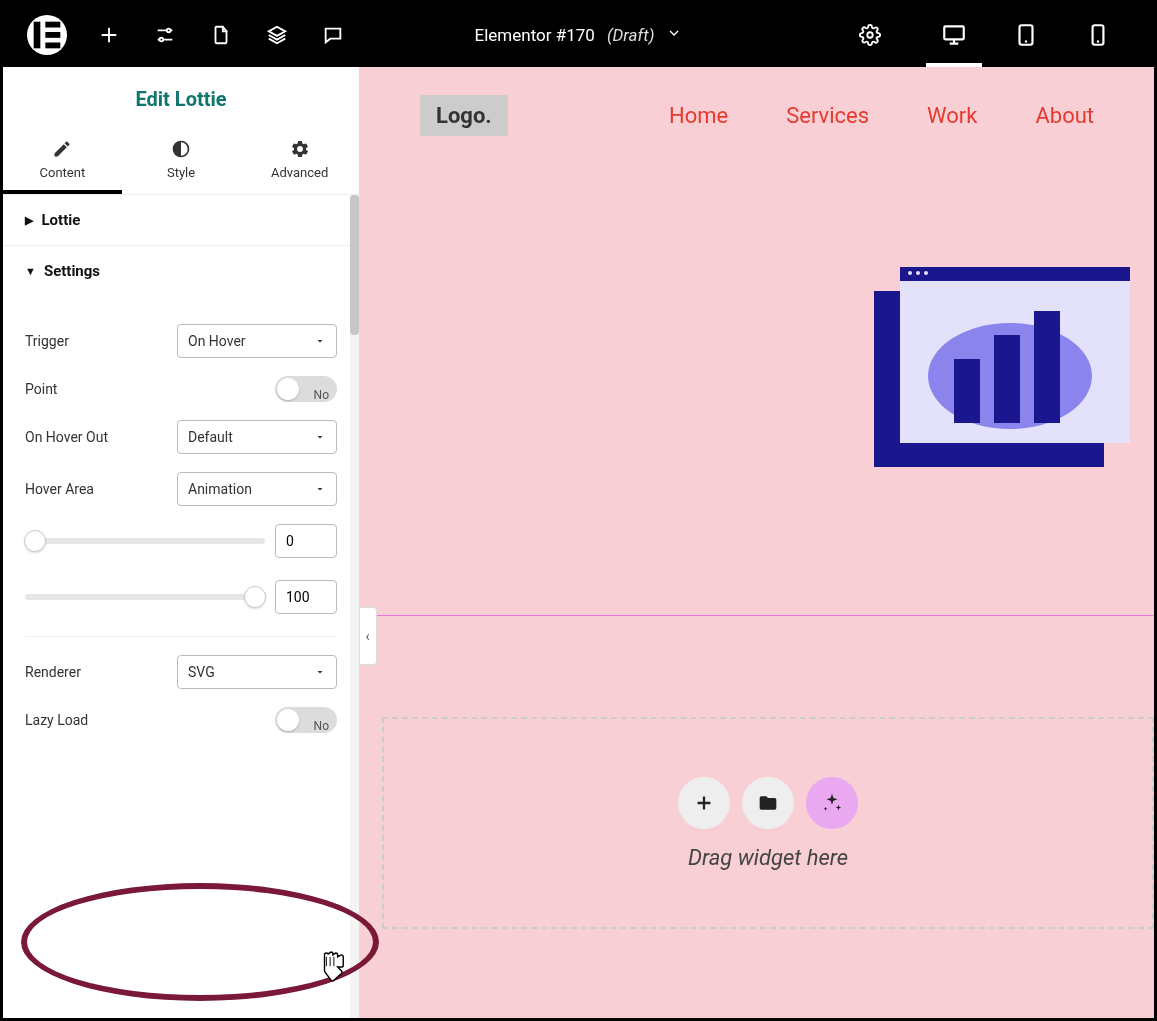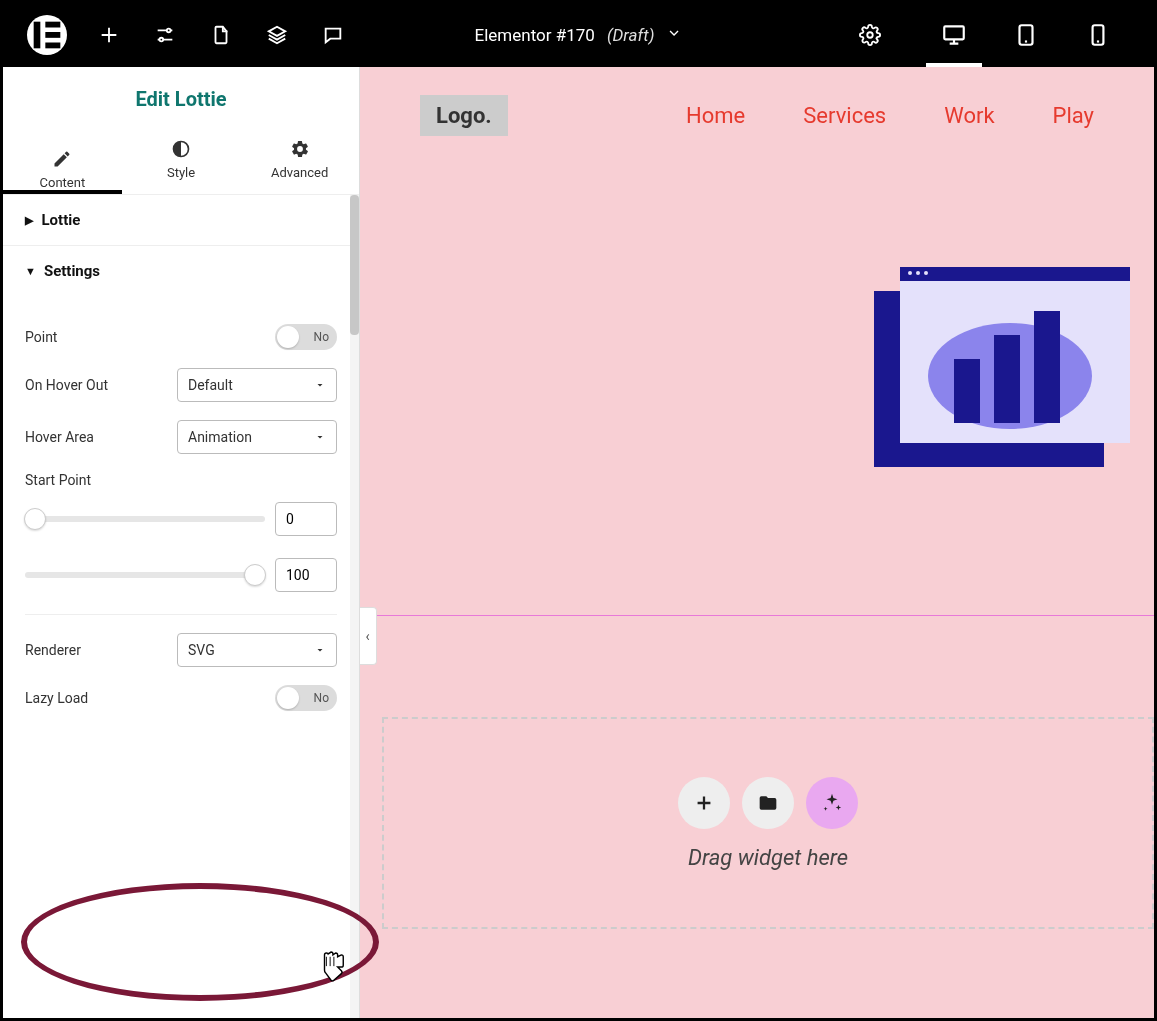--- a/index.html
+++ b/index.html
@@ -21,37 +21,37 @@
 .device-tab svg { width: 26px; height: 26px; color: #fff; }
 
 
 .main { flex: 1; display: flex; overflow: hidden; }
 
 
 .panel { width: 357px; background: #fff; border-right: 1px solid #ddd; display: flex; flex-direction: column; position: relative; }
 .panel-title { text-align: center; padding: 20px 4px 18px; font-size: 20px; font-weight: 700; color: #0f766e; }
 .panel-tabs { display: flex; height: 66px; border-bottom: 1px solid #eee; }
 .panel-tab { flex: 1; display: flex; flex-direction: column; align-items: center; justify-content: center; gap: 6px; cursor: pointer; font-size: 13px; color: #333; border-bottom: 4px solid transparent; }
-.panel-tab.active { border-bottom-color: #000; justify-content: flex-end; }
+.panel-tab.active { border-bottom-color: #000; }
 .panel-tab svg { width: 20px; height: 20px; }
 .panel-body { flex: 1; overflow-y: auto; padding: 0; position: relative; }
 .panel-scroll { position: absolute; right: 0; top: 0; width: 9px; height: 100%; background: #f4f4f4; }
 .panel-thumb { position: absolute; right: 0; top: 0; width: 9px; height: 140px; background: #c7c7c7; border-radius: 4px; }
 
 .section-header { padding: 16px 22px; font-weight: 700; font-size: 15px; color: #111; display: flex; align-items: center; gap: 8px; cursor: pointer; border-bottom: 1px solid #eee; }
 .section-header.open { border-bottom: none; }
 .caret { font-size: 11px; }
 
 .controls { padding: 10px 22px 22px; }
 .row { display: flex; align-items: center; justify-content: space-between; margin: 18px 0; }
 .row-label { font-size: 14px; color: #333; }
 .select { width: 160px; height: 34px; border: 1px solid #bbb; border-radius: 4px; background: #fff; display: flex; align-items: center; justify-content: space-between; padding: 0 10px; font-size: 14px; color: #333; cursor: pointer; }
 .select svg { width: 12px; height: 12px; color: #333; }
 
-.toggle { width: 62px; height: 26px; background: #dcdcdc; border-radius: 14px; position: relative; display: flex; align-items: center; justify-content: flex-end; padding: 0 8px; font-size: 12px; color: #555; cursor: pointer; }
+.toggle { width: 62px; height: 26px; background: #dcdcdc; border-radius: 14px; position: relative; display: flex; align-items: flex-end; justify-content: flex-end; padding: 0 8px; font-size: 12px; color: #555; cursor: pointer; }
 .toggle-knob { position: absolute; left: 2px; top: 2px; width: 22px; height: 22px; background: #fff; border-radius: 50%; box-shadow: 0 1px 2px rgba(0,0,0,.2); }
 
 .slider-group { margin: 14px 0 22px; }
 .slider-label { font-size: 14px; color: #333; margin-bottom: 14px; }
 .slider-row { display: flex; align-items: center; gap: 10px; }
 .slider { flex: 1; height: 6px; background: #e6e6e6; border-radius: 3px; position: relative; }
 .slider-thumb { position: absolute; top: 50%; width: 22px; height: 22px; background: #fff; border: 1px solid #ccc; border-radius: 50%; transform: translate(-50%, -50%); box-shadow: 0 1px 2px rgba(0,0,0,.15); }
 .num-input { width: 62px; height: 34px; border: 1px solid #bbb; border-radius: 4px; text-align: left; padding: 0 10px; font-size: 14px; display: flex; align-items: center; }
 .num-stack { width: 32px; height: 34px; border: 1px solid #bbb; border-radius: 4px; display: flex; align-items: center; justify-content: center; font-size: 14px; }
 .divider { height: 1px; background: #eee; margin: 10px 0; }
@@ -199,20 +199,29 @@
         <div class="section-header">
           <span class="caret">▶</span>
           <span>Lottie</span>
         </div>
         <div class="section-header open">
           <span class="caret">▼</span>
           <span>Settings</span>
         </div>
 
         <div class="controls">
+          <div class="row">
+            <span class="row-label">Trigger</span>
+            <div class="select">
+              <span>On Hover</span>
+              <svg viewBox="0 0 24 24" fill="currentColor">
+                  <path d="M7 10l5 5 5-5z"></path>
+                </svg>
+            </div>
+          </div>
 
           <div class="row">
             <span class="row-label">Point</span>
             <div class="toggle">
               <div class="toggle-knob"></div>
               <span>No</span>
             </div>
           </div>
 
           <div class="row">
@@ -230,21 +239,20 @@
             <div class="select">
               <span>Animation</span>
               <svg viewBox="0 0 24 24" fill="currentColor">
                   <path d="M7 10l5 5 5-5z"></path>
                 </svg>
             </div>
           </div>
 
 
           <div class="slider-group">
-            <div class="slider-label">Start Point</div>
             <div class="slider-row">
               <div class="slider" style="flex:1.3">
                 <div class="slider-thumb" style="left: 4%;"></div>
               </div>
               <div class="num-input">0</div>
             </div>
           </div>
 
           <div class="slider-group">
             <div class="slider-row">
@@ -286,21 +294,21 @@
       <div class="collapse-handle">
         <span>‹</span>
       </div>
 
       <div class="site-header">
         <div class="logo-box">Logo.</div>
         <div class="nav">
           <a>Home</a>
           <a>Services</a>
           <a>Work</a>
-          <a>Play</a>
+          <a>About</a>
         </div>
       </div>
 
       <div class="lottie-widget">
         <div class="chart-back"></div>
         <div class="chart-front">
           <div class="dots">
               <span></span>
               <span></span>
               <span></span>

